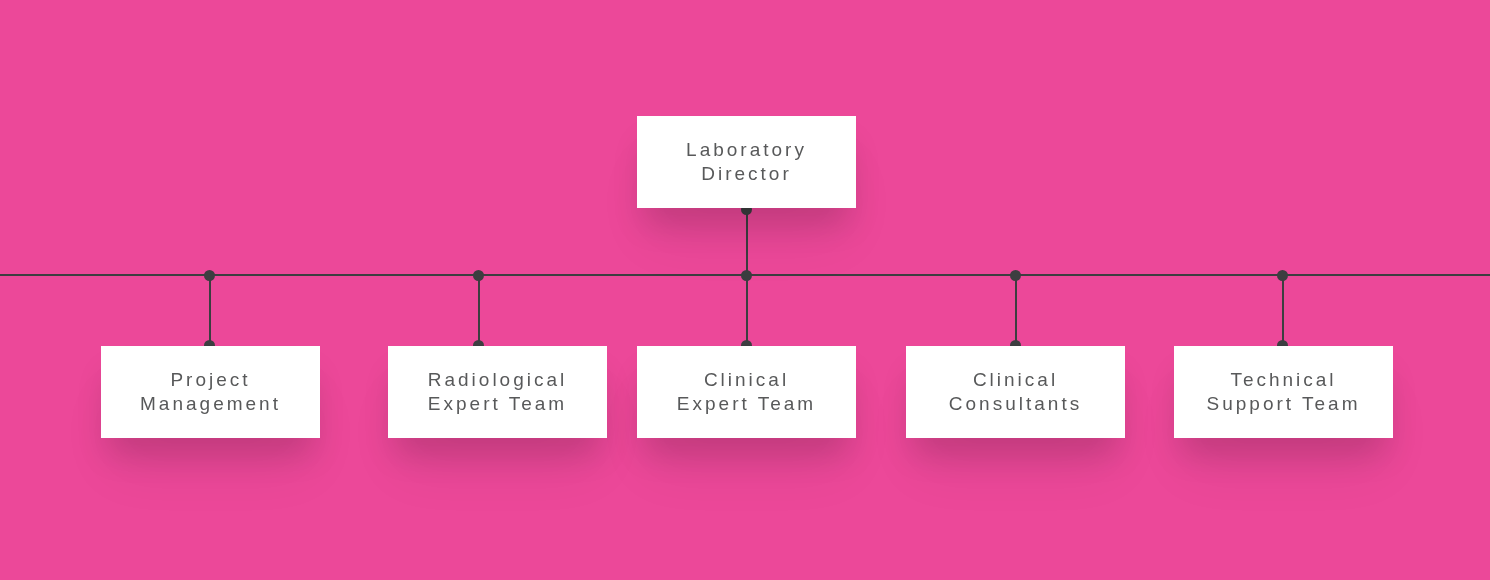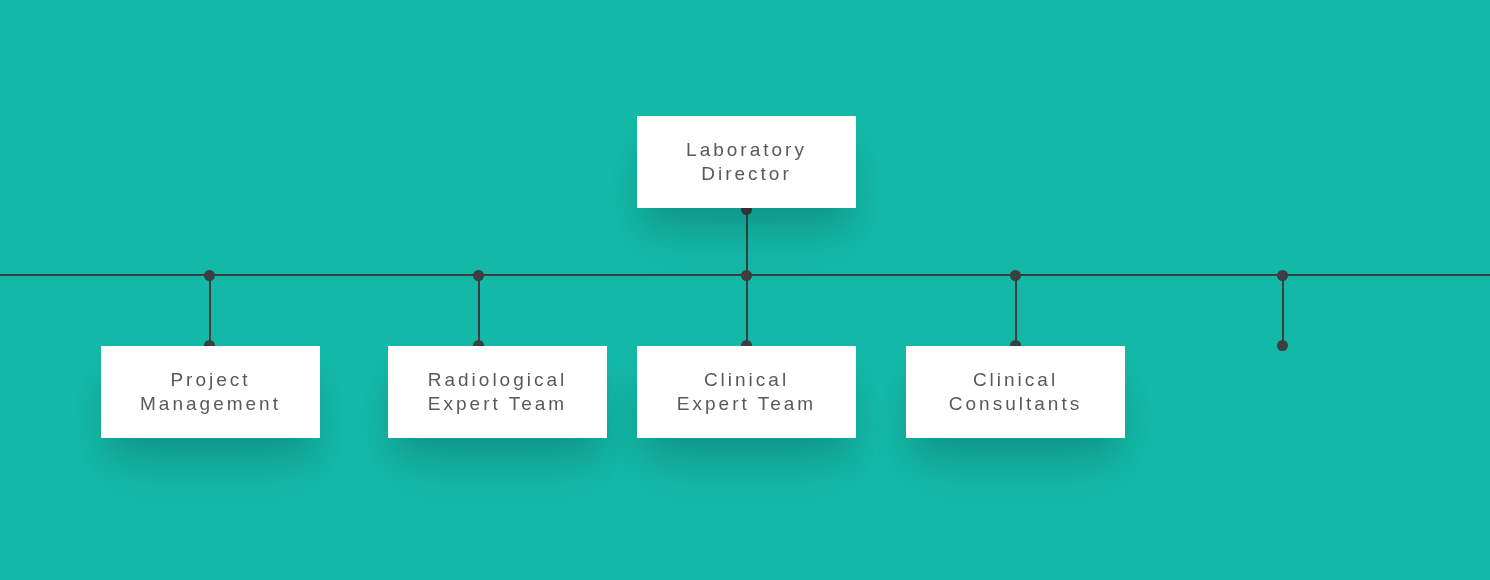--- a/index.html
+++ b/index.html
@@ -5,21 +5,21 @@
   * { margin: 0; padding: 0; box-sizing: border-box; }
 
   html, body {
     font-family: "Liberation Sans", "DejaVu Sans", sans-serif;
   }
 
   .canvas {
     position: relative;
     width: 1490px;
     height: 580px;
-    background: #14b8a6;
+    background: #ec4899;
     overflow: hidden;
   }
 
   
   .hline {
     position: absolute;
     left: 0;
     top: 274px;
     width: 100%;
     height: 2px;
@@ -127,14 +127,18 @@
   <div class="node child n2">
     <span class="label">Clinical
 Expert Team</span>
   </div>
 
   <div class="node child n3">
     <span class="label">Clinical
 Consultants</span>
   </div>
 
+  <div class="node child n4">
+    <span class="label">Technical
+Support Team</span>
+  </div>
 
 </div>
 
 </body></html>

